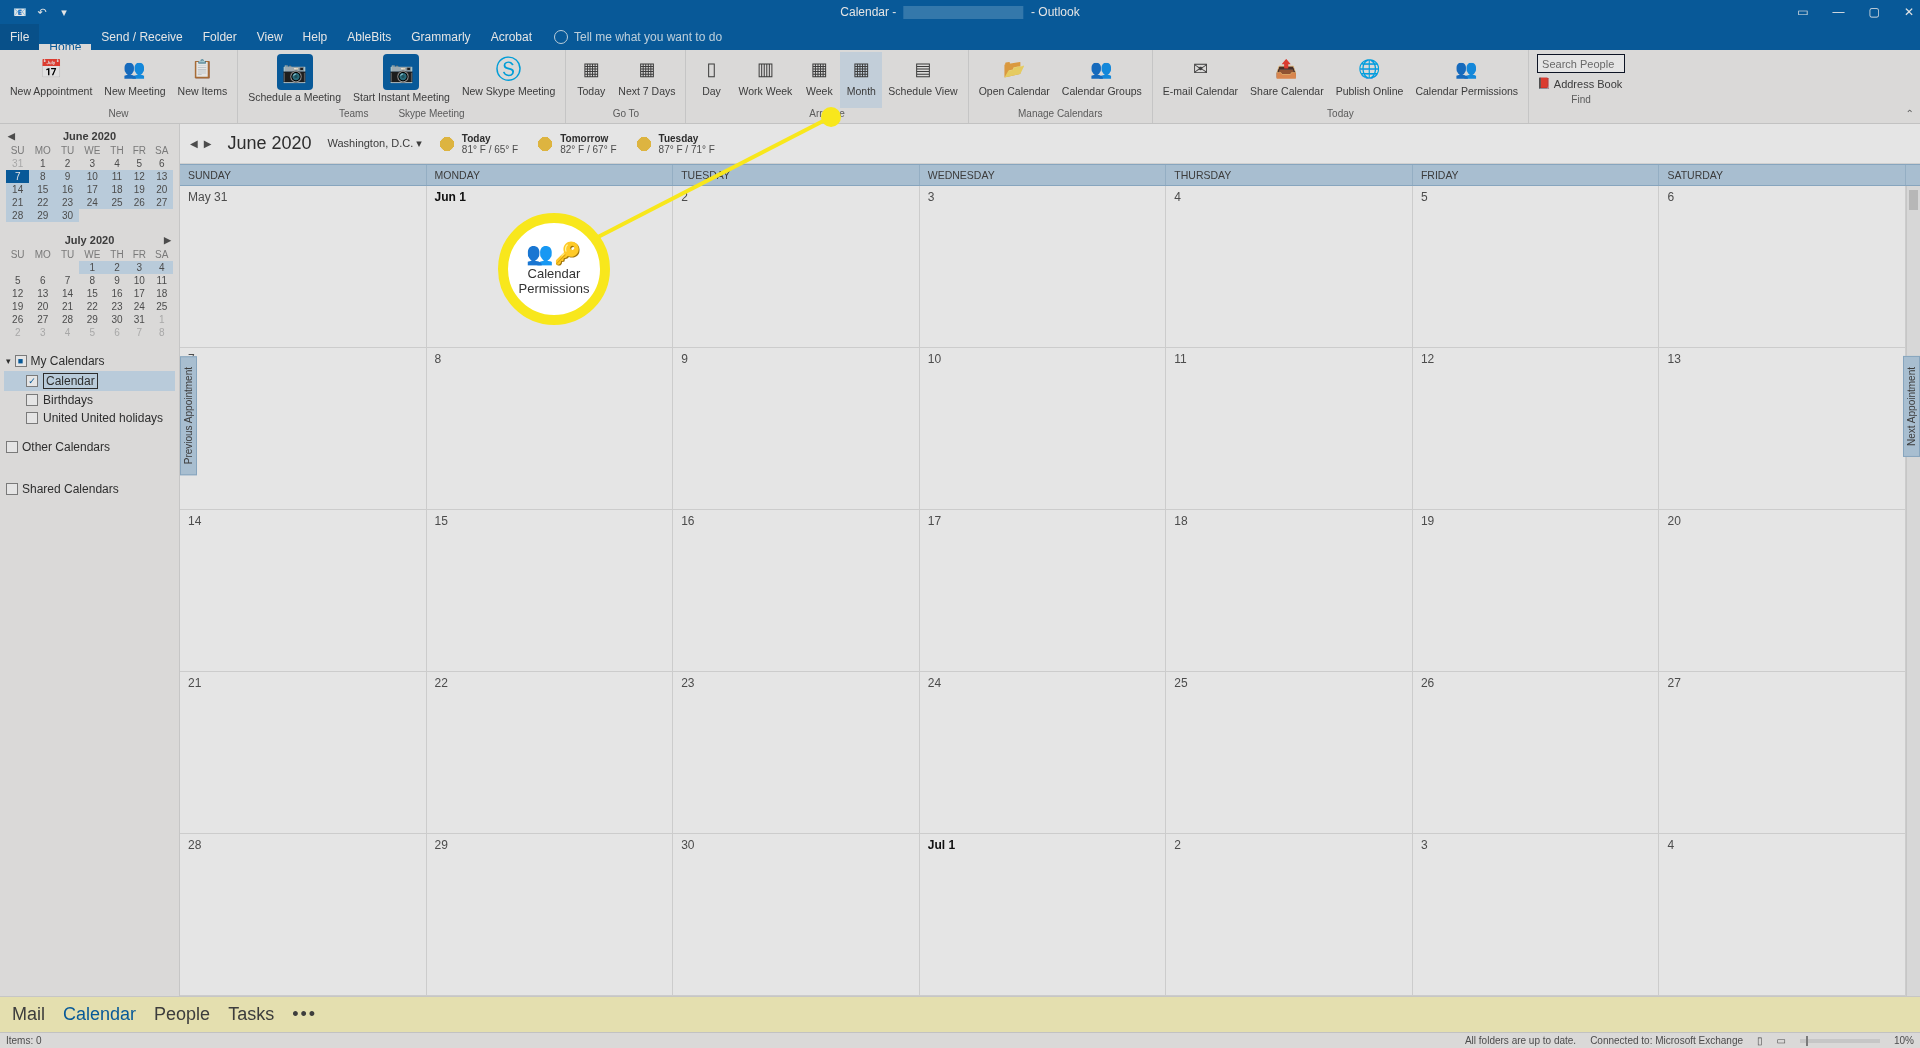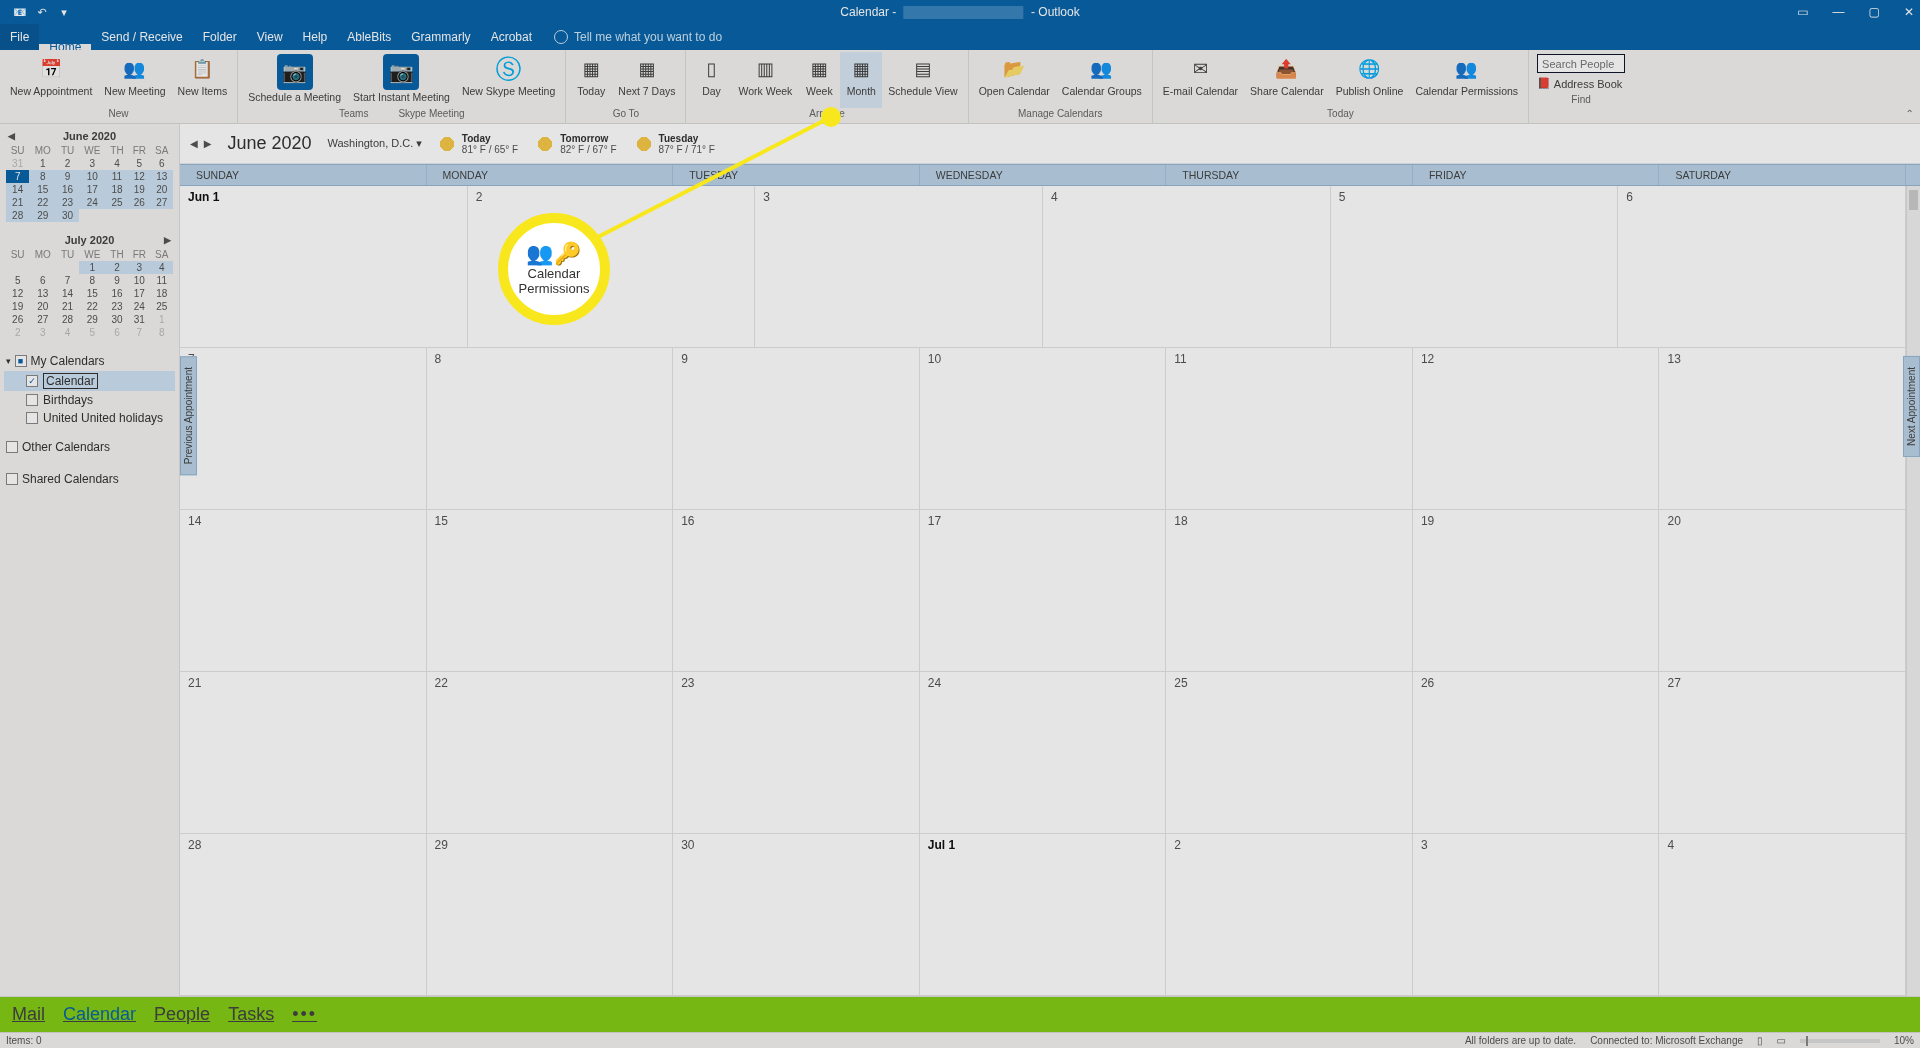--- a/index.html
+++ b/index.html
@@ -65,35 +65,35 @@
 .calhdr .loc { font-size: 11px; color: #444; }
 .weather { display: flex; gap: 18px; font-size: 10px; color: #555; }
 .weather .day { display: flex; gap: 6px; align-items: flex-start; }
 .weather .sun { width: 18px; height: 18px; background: radial-gradient(circle,#f7c948 55%,transparent 56%); border-radius: 50%; margin-top: 2px; }
 .weather strong { font-size: 10px; color: #333; }
 .searchbox { margin-left: auto; display: flex; align-items: center; border: 1px solid #bbb; height: 22px; width: 760px; padding: 0 4px; }
 .searchbox input { flex: 1; border: none; outline: none; font-size: 11px; color: #888; }
 .searchbox .mag { font-size: 12px; color: #555; }
 
 .daynames { display: flex; height: 22px; background: #bcd4e8; border-top: 1px solid #97b8d4; border-bottom: 1px solid #97b8d4; }
-.daynames .dn { flex: 1; padding: 4px 16px; font-size: 10.5px; color: #444; border-right: 1px solid #a5c2da; text-transform: uppercase; }
+.daynames .dn { flex: 1; padding: 4px 8px; font-size: 10.5px; color: #444; border-right: 1px solid #a5c2da; text-transform: uppercase; }
 .daynames .dn.sun { flex: 1; }
 
 .weeks { flex: 1; display: flex; flex-direction: column; position: relative; }
 .week { flex: 1; display: flex; border-bottom: 1px solid #e4e4e4; }
 .cell { flex: 1; border-right: 1px solid #e4e4e4; padding: 4px 8px; font-size: 12px; color: #555; }
 .cell.today { font-weight: bold; color: #111; }
 .cell .dnum { }
 
 .appt-tab { position: absolute; top: 232px; background: #bcd4e8; color: #444; font-size: 10px; writing-mode: vertical-rl; transform: rotate(180deg); padding: 10px 2px; border: 1px solid #97b8d4; cursor: pointer; }
 .appt-tab.prev { left: 0; }
 .appt-tab.next { right: 0; }
 
 
-.navbar { height: 36px; display: flex; align-items: center; gap: 18px; padding: 16px 12px; font-size: 18px; color: #444; border-top: 1px solid #ddd; background: #84cc16; text-decoration: underline; }
+.navbar { height: 36px; display: flex; align-items: center; gap: 18px; padding: 16px 12px; font-size: 18px; color: #444; border-top: 1px solid #ddd; background: #fef9c3; }
 .navbar .item { cursor: pointer; }
 .navbar .item.active { color: #0a64aa; }
 .navbar .dots { letter-spacing: 2px; }
 
 
 .statusbar { height: 16px; background: #f3f2f1; border-top: 1px solid #d8d8d8; display: flex; align-items: center; font-size: 10px; color: #555; padding: 0 6px; }
 .statusbar .right { margin-left: auto; display: flex; gap: 14px; align-items: center; }
 
 
 .callout-origin { position: absolute; left: 821px; top: 107px; width: 20px; height: 20px; background: #f8e71c; border-radius: 50%; z-index: 55; }
@@ -423,21 +423,21 @@
           <span>Birthdays</span>
         </div>
       <div class="gitem">
           <span class="chk"></span>
           <span>United United holidays</span>
         </div>
       <div class="ghdr" style="margin-top:10px">
           <span class="chk"></span>
           <span>Other Calendars</span>
         </div>
-      <div class="ghdr" style="margin-top:12px">
+      <div class="ghdr" style="margin-top:22px">
           <span class="chk"></span>
           <span>Shared Calendars</span>
         </div>
     </div>
   </div>
 
   <div class="calview">
     <div class="calhdr">
       <div class="navbtns">
         <span>◀</span>
@@ -467,20 +467,21 @@
         <div class="dn">TUESDAY</div>
         <div class="dn">WEDNESDAY</div>
         <div class="dn">THURSDAY</div>
         <div class="dn">FRIDAY</div>
         <div class="dn">SATURDAY</div>
         <div style="width:14px"></div>
       </div>
 
     <div class="weeks" id="weeks">
       <div class="week">
+          <div class="cell"><span class="dnum">May 31</span></div>
           <div class="cell today"><span class="dnum">Jun 1</span></div>
           <div class="cell"><span class="dnum">2</span></div>
           <div class="cell"><span class="dnum">3</span></div>
           <div class="cell"><span class="dnum">4</span></div>
           <div class="cell"><span class="dnum">5</span></div>
           <div class="cell"><span class="dnum">6</span></div>
           <div style="width: 14px;"></div>
         </div>
         <div class="week">
           <div class="cell"><span class="dnum">7</span></div>

